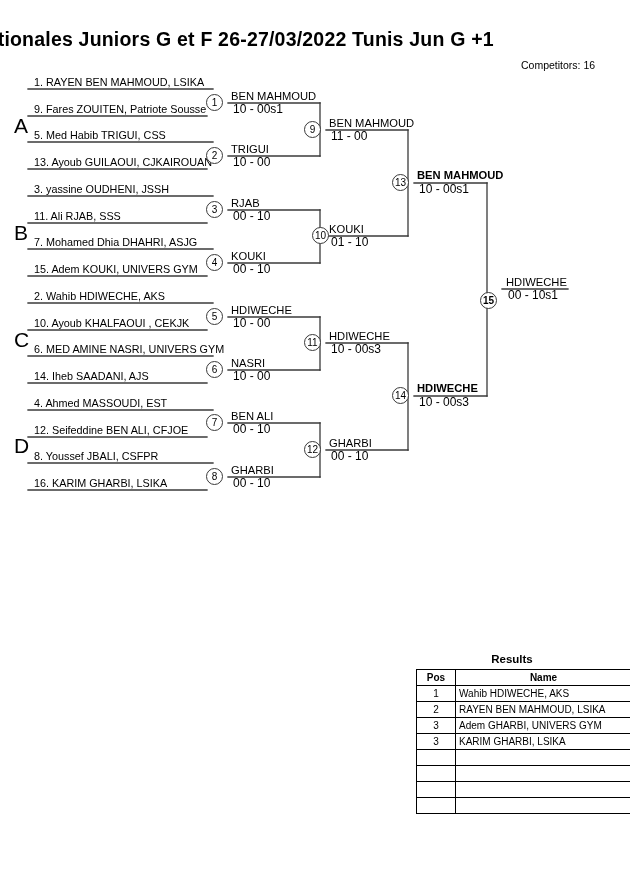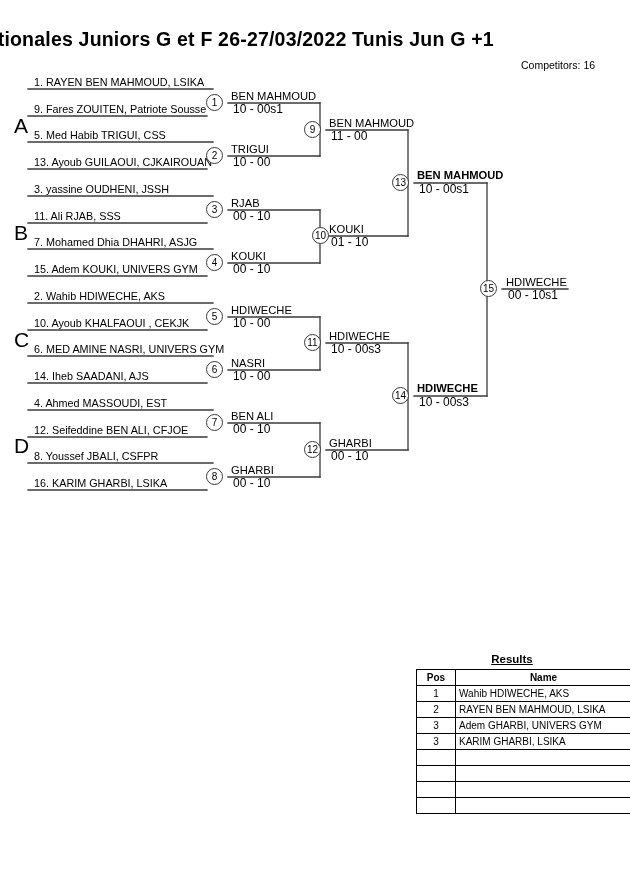--- a/index.html
+++ b/index.html
@@ -101,21 +101,20 @@
     position: absolute;
     left: 416px;
     top: 653px;
     width: 192px;
   }
   #results-title {
     text-align: center;
     font-size: 11.5px;
     font-weight: bold;
     margin-bottom: 4px;
-    text-decoration: underline;
   }
   #results-table {
     border-collapse: collapse;
     width: 216px;
     table-layout: fixed;
     border: 1.6px solid #000;
     padding-left: 12px;
   }
   #results-table th,
   #results-table td {
@@ -277,21 +276,21 @@
   <div class="score" style="left:331px; top:452px;">00 - 10</div>
 
   <div class="match-num" style="left:392px; top:174px;">13</div>
   <div class="win-name bold" style="left:417px; top:169px;">BEN MAHMOUD</div>
   <div class="score" style="left:419px; top:185px;">10 - 00s1</div>
 
   <div class="match-num" style="left:392px; top:387px;">14</div>
   <div class="win-name bold" style="left:417px; top:382px;">HDIWECHE</div>
   <div class="score" style="left:419px; top:398px;">10 - 00s3</div>
 
-  <div class="match-num" style="left:480px; top:280px;">15</div>
+  <div class="match-num" style="left:480px; top:292px;font-weight:bold;">15</div>
   <div class="win-name" style="left:506px; top:276px;">HDIWECHE</div>
   <div class="score" style="left:508px; top:291px;">00 - 10s1</div>
 
 </div>
 
 <div id="results-block">
   <div id="results-title">Results</div>
   <table id="results-table">
     <thead>
       <tr>

